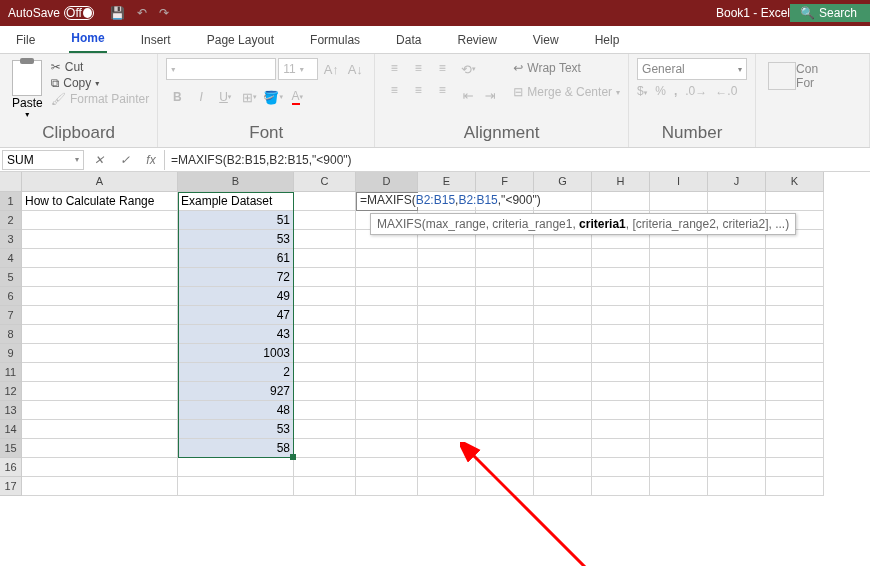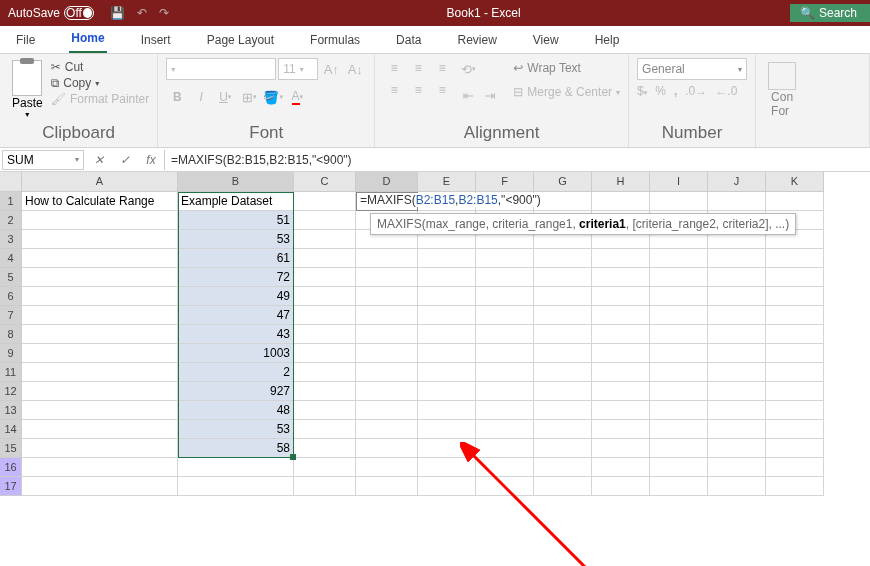--- a/index.html
+++ b/index.html
@@ -3,21 +3,21 @@
 <meta charset="utf-8">
 <style>
 *{margin:0;padding:0;box-sizing:border-box;font-family:"Segoe UI",Arial,sans-serif;font-size:12px}
 body{width:870px;height:566px;background:#fff;overflow:hidden;position:relative}
 .titlebar{height:26px;background:#7f1d1d;display:flex;align-items:center;color:#fff;font-size:12px}
 .titlebar .autosave{padding:0 8px;display:flex;align-items:center;gap:4px}
 .titlebar .toggle{width:30px;height:14px;border:1px solid #fff;border-radius:7px;display:flex;align-items:center;padding:1px;font-size:8px;justify-content:flex-end}
 .titlebar .toggle-dot{width:10px;height:10px;border-radius:50%;background:#fff;margin-left:1px}
 .titlebar .qat{display:flex;gap:12px;padding:0 8px;align-items:center}
 .titlebar .qat span{opacity:.9}
-.titlebar .center{flex:1;text-align:center}
+.titlebar .center{flex:1;text-align:right}
 .titlebar .search{background:#439467;padding:2px 10px;width:80px;display:flex;align-items:center;gap:4px}
 .tabbar{height:28px;background:#fff;border-bottom:1px solid #d4d4d4;display:flex;align-items:flex-end;padding-left:14px;gap:32px}
 .tabbar .tab{padding:6px 2px;color:#444;cursor:pointer}
 .tabbar .tab.active{color:#1d4ed8;border-bottom:2px solid #217346;font-weight:700}
 .ribbon{height:94px;background:#f3f3f3;border-bottom:1px solid #d4d4d4;display:flex}
 .group{border-right:1px solid #e0e0e0;padding:4px 8px 2px;display:flex;flex-direction:column;height:100%}
 .group-content{flex:1;display:flex;gap:4px;align-items:flex-start}
 .group-label{text-align:center;font-size:17px;color:#666;padding-bottom:2px;position:relative}
 .clipboard .paste{display:flex;flex-direction:column;align-items:center;padding:2px 4px}
 .clipboard .paste-icon{width:30px;height:36px;background:#fff;border:1px solid #bbb;position:relative}
@@ -28,36 +28,36 @@
 .font-row{display:flex;gap:2px;align-items:center}
 .font-select{border:1px solid #ccc;background:#fff;height:22px;padding:0 4px;display:flex;align-items:center;color:#bbb}
 .btn-sm{width:22px;height:22px;display:flex;align-items:center;justify-content:center;color:#bbb;font-size:13px}
 .align-grid{display:grid;grid-template-columns:repeat(3,22px);gap:2px}
 .align-grid div{height:20px;display:flex;align-items:center;justify-content:center;color:#bbb}
 .wrap-merge{display:flex;flex-direction:column;gap:4px;color:#888;font-size:11px;padding-left:8px}
 .wrap-merge div{display:flex;align-items:center;gap:4px;height:20px}
 .num-controls{display:flex;flex-direction:column;gap:4px;color:#bbb}
 .num-select{border:1px solid #ccc;background:#fff;width:110px;height:22px;padding:0 4px;color:#888;display:flex;align-items:center;justify-content:space-between}
 .num-row{display:flex;gap:8px}
-.styles-btn{display:flex;flex-direction:column;align-items:center;padding:4px;color:#888;font-size:11px}
+.styles-btn{display:flex;flex-direction:row;padding:4px;color:#888;font-size:11px}
 .formulabar{height:24px;border-bottom:1px solid #d4d4d4;display:flex;align-items:center;background:#fff}
 .namebox{width:82px;border:1px solid #ccc;height:20px;margin:0 2px;padding:0 4px;display:flex;align-items:center;justify-content:space-between;font-size:11px}
 .fb-btns{display:flex;border-right:1px solid #ccc;height:20px}
 .fb-btns span{width:26px;display:flex;align-items:center;justify-content:center;color:#777;font-style:italic}
 .fb-input{flex:1;padding:0 6px;font-size:12px;color:#333}
 .grid{position:relative}
 .colheaders{display:flex;height:20px}
 .rowh{width:22px;background:#e6e6e6;border:1px solid #ccc;border-left:none;border-top:none}
 .colh{background:#e6e6e6;border-right:1px solid #ccc;border-bottom:1px solid #ccc;text-align:center;line-height:19px;font-size:11px;color:#444}
 .colh.a{width:156px}.colh.b{width:116px}.colh.c{width:62px}.colh.d{width:62px}
 .colh.std{width:58px}
 .colh.sel{background:#d2d2d2}
 .rows{}
 .row{display:flex;height:19px}
-.rh{width:22px;background:#c4b5fd;border-right:1px solid #ccc;border-bottom:1px solid #ccc;text-align:center;line-height:18px;font-size:11px;color:#444}
+.rh{width:22px;background:#e5e5e5;border-right:1px solid #ccc;border-bottom:1px solid #ccc;text-align:center;line-height:18px;font-size:11px;color:#444}
 .rh.sel{background:#d2d2d2}
 .cell{border-right:1px solid #d4d4d4;border-bottom:1px solid #d4d4d4;padding:0 3px;line-height:18px;font-size:12px;overflow:visible;white-space:nowrap}
 .cell.a{width:156px}.cell.b{width:116px;text-align:right}.cell.c{width:62px}.cell.d{width:62px}
 .cell.std{width:58px}
 .cell.bsel{background:#d9e1ee}
 .cell.b1{text-align:left}
 .brange{position:absolute;left:178px;top:20px;width:116px;height:266px;border:1px solid #217346;pointer-events:none;z-index:3}
 .brange:after{content:"";position:absolute;right:-3px;bottom:-3px;width:6px;height:6px;background:#217346}
 .dcell{position:absolute;left:356px;top:20px;width:62px;height:19px;border:1px solid #888;z-index:4;pointer-events:none}
 .formula-display{position:absolute;left:358px;top:21px;z-index:6;font-size:12px;background:#fff;padding:0 2px;white-space:nowrap}

